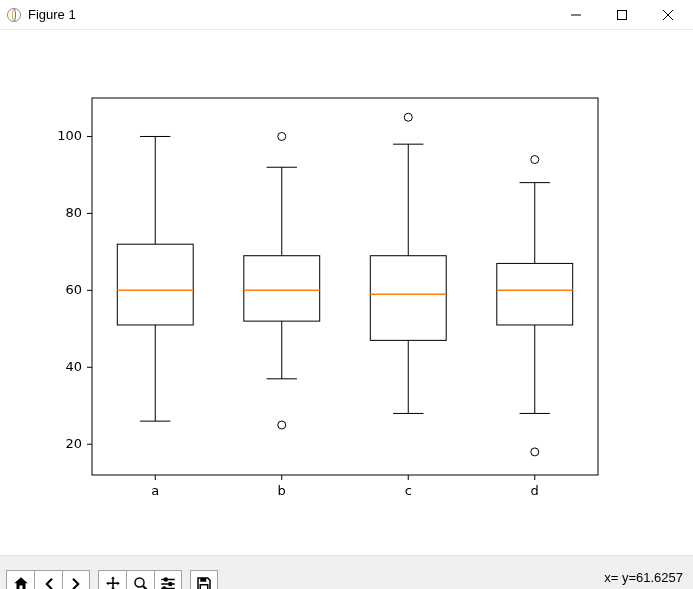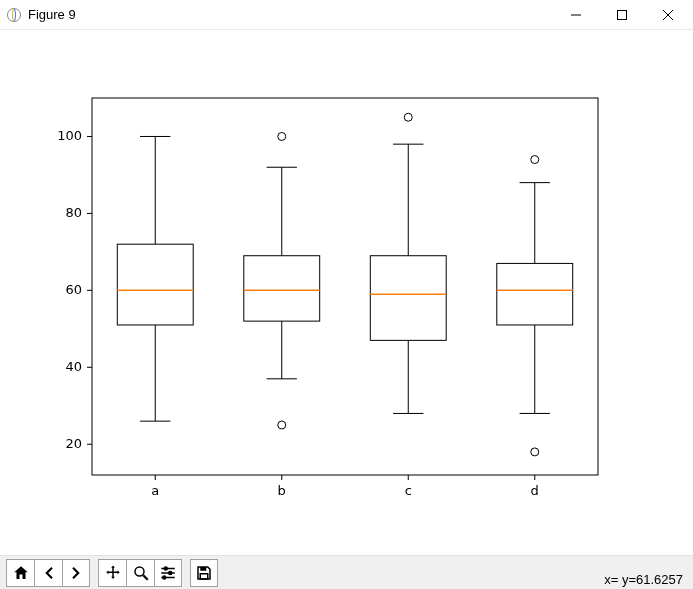--- a/index.html
+++ b/index.html
@@ -61,22 +61,22 @@
   .figure svg { display: block; }
 
   
   .toolbar {
     position: absolute;
     bottom: 0;
     left: 0;
     right: 0;
     height: 34px;
     display: flex;
-    align-items: flex-end;
-    padding: 2px 6px;
+    align-items: flex-start;
+    padding: 14px 6px;
     background: #f0f0f0;
     border-top: 1px solid #e1e1e1;
   }
   .tb-group {
     display: flex;
   }
   .tb-btn {
     width: 28px;
     height: 28px;
     border: 1px solid #a0a0a0;
@@ -100,21 +100,21 @@
 <body>
 
 <div class="titlebar">
   <span class="app-icon">
     <svg viewBox="0 0 16 16" width="16" height="16">
       <circle cx="8" cy="8" r="6.5" fill="none" stroke="#888" stroke-width="1"></circle>
       <path d="M8 1.5c2 2 2 11 0 13" fill="none" stroke="#3a7bd5" stroke-width="1"></path>
       <path d="M8 1.5c-2 2 -2 11 0 13" fill="none" stroke="#f5a623" stroke-width="1"></path>
     </svg>
   </span>
-  <span class="title">Figure 9</span>
+  <span class="title">Figure 1</span>
   <span class="spacer"></span>
   <span class="winbtn" title="Minimize">
     <svg width="10" height="10" viewBox="0 0 10 10">
         <line x1="0" y1="5" x2="10" y2="5"></line>
       </svg>
   </span>
   <span class="winbtn" title="Maximize">
     <svg width="10" height="10" viewBox="0 0 10 10">
         <rect x="0.5" y="0.5" width="9" height="9"></rect>
       </svg>

